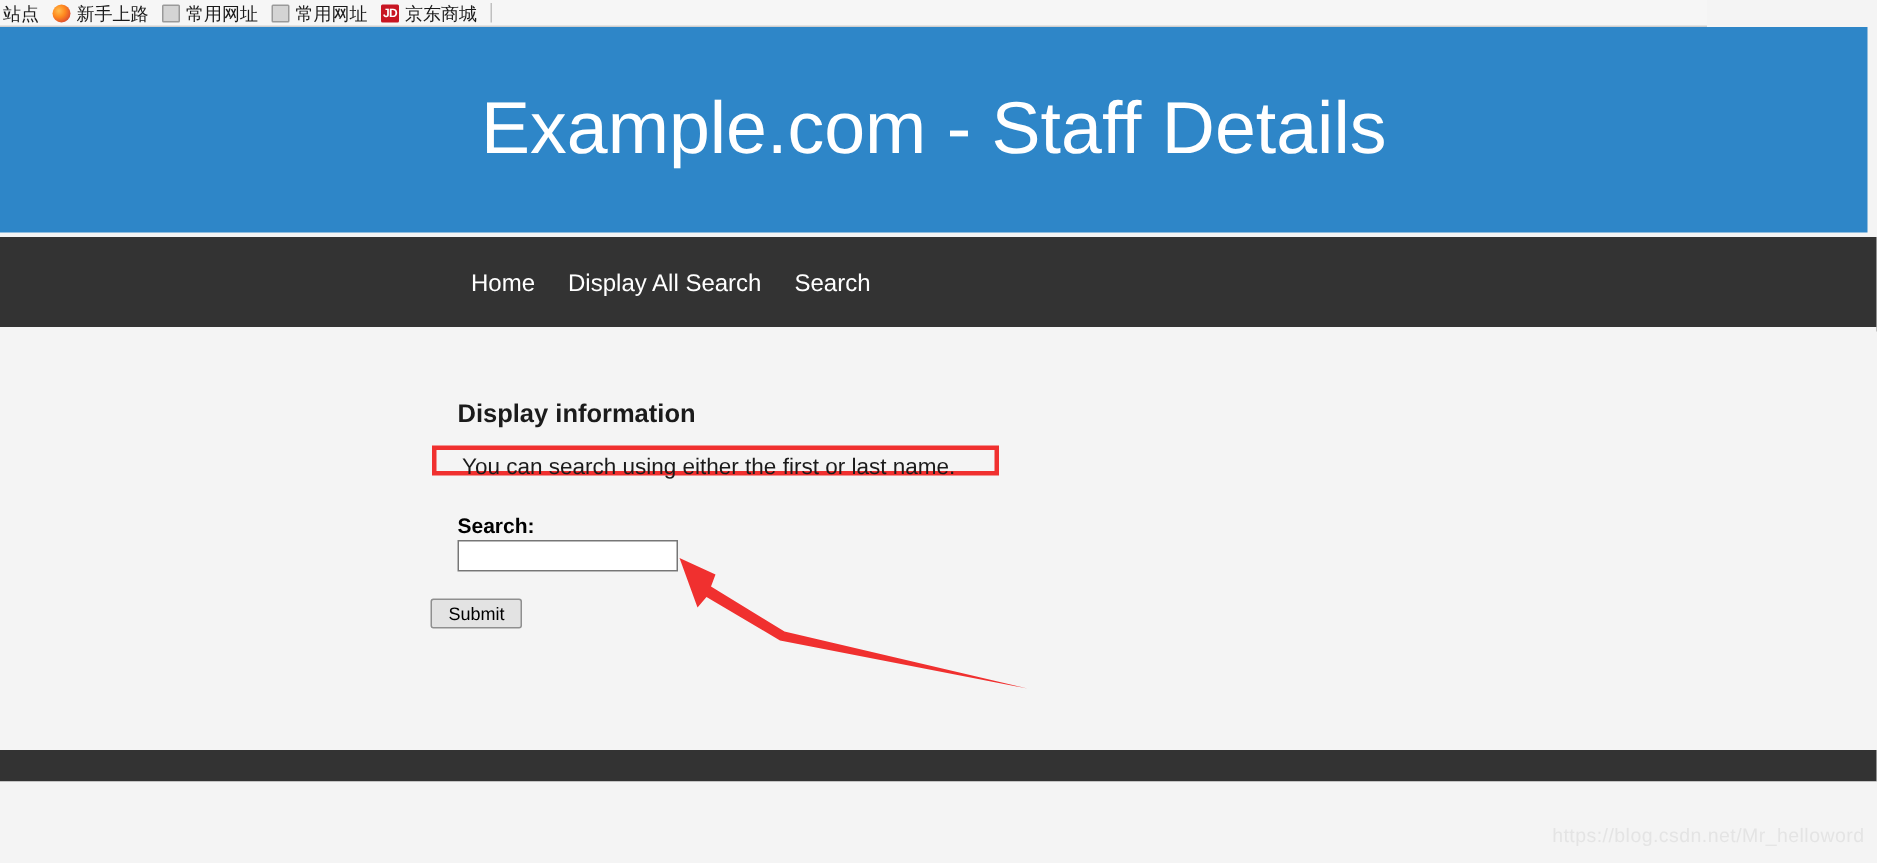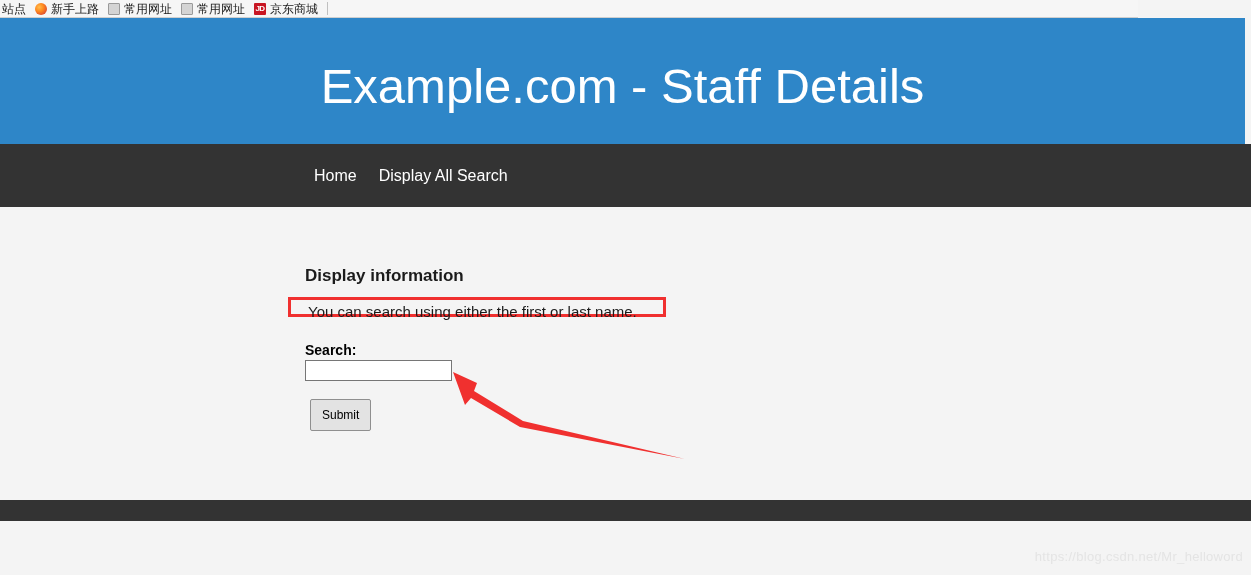--- a/index.html
+++ b/index.html
@@ -92,21 +92,21 @@
     font-size: 49px;
     font-weight: normal;
     letter-spacing: 0px;
     line-height: 1;
     font-family: "Liberation Sans", sans-serif;
   }
 
   
   #main-nav {
     position: absolute;
-    top: 144px; left: 0;
+    top: 158px; left: 0;
     width: 1251px;
     height: 63px;
     background: #333333;
     box-sizing: border-box;
   }
   #nav-list {
     position: absolute;
     left: 305px;
     top: 0;
     height: 63px;
@@ -182,23 +182,23 @@
     border: 1px solid #767676;
     background: #ffffff;
     font-size: 13px;
     padding: 1px 3px;
     font-family: "Liberation Sans", sans-serif;
     color: #000;
     outline: none;
   }
   #submit-button {
     position: absolute;
-    left: 310px;
+    left: 287px;
     top: 181px;
-    height: 32px;
+    height: 20px;
     padding: 0 11px;
     box-sizing: border-box;
     background: #e3e3e3;
     border: 1px solid #8f8f8f;
     border-radius: 2px;
     font-size: 12px;
     color: #000000;
     font-family: "Liberation Sans", sans-serif;
     cursor: default;
     line-height: 19px;
@@ -271,20 +271,23 @@
 </div>
 
 <div id="main-nav">
   <ul id="nav-list">
     <li>
       <a href="#">Home</a>
     </li>
     <li>
       <a href="#">Display All Search</a>
     </li>
+    <li>
+      <a href="#">Search</a>
+    </li>
   </ul>
 </div>
 
 <div id="content">
   <h2 id="section-title">Display information</h2>
 
   <div id="search-hint">You can search using either the first or last name.</div>
 
   <label id="search-label" for="search-input">Search:</label>
 

